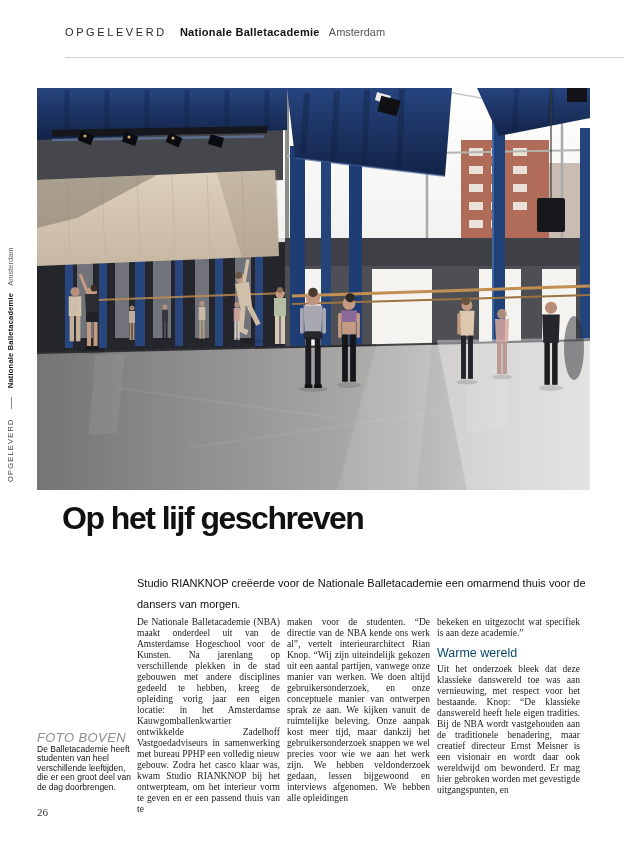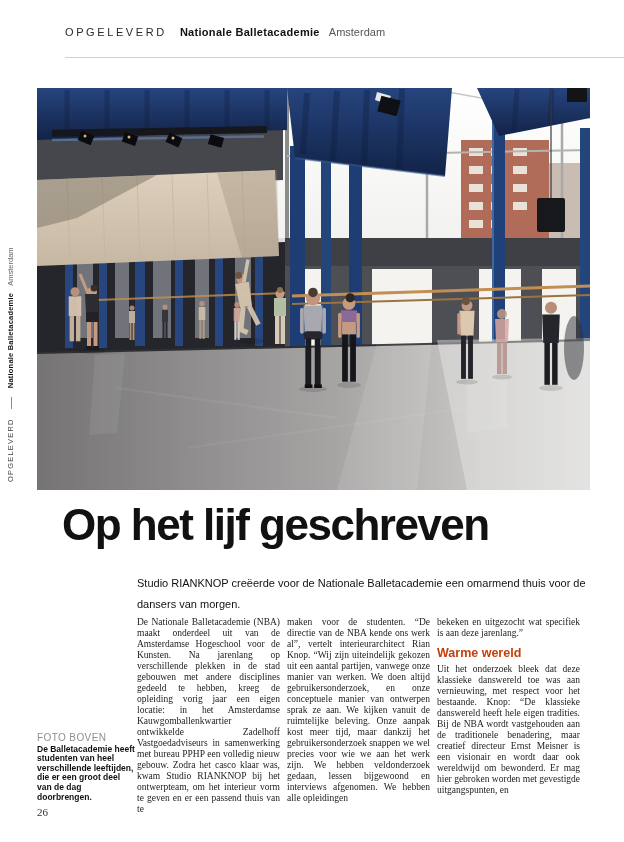--- a/index.html
+++ b/index.html
@@ -19,37 +19,37 @@
 
   
   .spine{position:absolute;left:6px;top:482px;transform:rotate(-90deg);transform-origin:0 0;
          white-space:nowrap;font-size:7.5px;}
   .spine .kicker{letter-spacing:1.2px;color:#444;}
   .spine .vr{display:inline-block;width:12px;height:1px;background:#8a8a8a;vertical-align:middle;margin:0 7px;}
   .spine .project{font-weight:bold;color:#111;letter-spacing:.2px;}
   .spine .loc{margin-left:5px;color:#666;}
 
   
-  .headline{position:absolute;left:62px;top:502px;font-size:44px;line-height:1.05;
+  .headline{position:absolute;left:62px;top:502px;font-size:32px;line-height:1.05;
             font-weight:bold;letter-spacing:-1.5px;color:#111;}
   .intro{position:absolute;left:137px;top:573px;width:450px;font-size:11px;font-weight:normal;
          line-height:1.95;color:#111;}
 
   
   .cols{position:absolute;left:137px;top:617px;width:443px;display:flex;gap:7px;justify-content:center;}
   .col{flex:1;font-family:"Liberation Serif",serif;font-size:9.5px;line-height:11px;
        text-align:justify;color:#222;}
   .col p{margin:0 0 0 0;}
-  .subhead{font-family:"Liberation Sans",sans-serif;font-weight:bold;font-size:12.5px;
-           margin:9px 0 5px 0;color:#c2410c;}
+  .subhead{font-family:"Liberation Sans",sans-serif;font-weight:normal;font-size:12.5px;
+           margin:9px 0 5px 0;color:#0c4a6e;}
 
   
   .caption{position:absolute;left:37px;top:733px;width:99px;font-size:8.5px;line-height:9.6px;}
-  .caption .lbl{color:#8f8f8f;letter-spacing:.4px;margin-bottom:2px;font-size:10px;}
-  .caption .txt{font-weight:bold;color:#111;}
+  .caption .lbl{color:#8f8f8f;letter-spacing:.4px;margin-bottom:2px;font-size:13px;font-style:italic;}
+  .caption .txt{font-weight:normal;color:#111;}
 
   
   .folio{position:absolute;left:37px;top:806px;font-family:"Liberation Serif",serif;
          font-size:11px;color:#333;}
 </style>
 </head>
 <body>
 
 <div class="page">
 
@@ -362,21 +362,21 @@
   <p class="intro" style="margin:0;">Studio RIANKNOP creëerde voor de Nationale Balletacademie een omarmend thuis voor de dansers van morgen.</p>
 
   <div class="cols">
     <div class="col">
       <p>De Nationale Balletacademie (NBA) maakt onderdeel uit van de Amsterdamse Hogeschool voor de Kunsten. Na jarenlang op verschillende plekken in de stad gebouwen met andere disciplines gedeeld te hebben, kreeg de opleiding vorig jaar een eigen locatie: in het Amsterdamse Kauwgomballenkwartier ontwikkelde Zadelhoff Vastgoedadviseurs in samenwerking met bureau PPHP een volledig nieuw gebouw. Zodra het casco klaar was, kwam Studio RIANKNOP bij het ontwerpteam, om het interieur vorm te geven en er een passend thuis van te</p>
     </div>
     <div class="col">
       <p>maken voor de studenten. “De directie van de NBA kende ons werk al”, vertelt interieurarchitect Rian Knop. “Wij zijn uiteindelijk gekozen uit een aantal partijen, vanwege onze manier van werken. We doen altijd gebruikersonderzoek, en onze conceptuele manier van ontwerpen sprak ze aan. We kijken vanuit de ruimtelijke beleving. Onze aanpak kost meer tijd, maar dankzij het gebruikersonderzoek snappen we wel precies voor wie we aan het werk zijn. We hebben veldonderzoek gedaan, lessen bijgewoond en interviews afgenomen. We hebben alle opleidingen</p>
     </div>
     <div class="col">
-      <p>bekeken en uitgezocht wat specifiek is aan deze jarenlang.”</p>
+      <p>bekeken en uitgezocht wat specifiek is aan deze academie.”</p>
       <div class="subhead">Warme wereld</div>
       <p>Uit het onderzoek bleek dat deze klassieke danswereld toe was aan vernieuwing, met respect voor het bestaande. Knop: “De klassieke danswereld heeft hele eigen tradities. Bij de NBA wordt vastgehouden aan de traditionele benadering, maar creatief directeur Ernst Meisner is een visionair en wordt daar ook wereldwijd om bewonderd. Er mag hier gebroken worden met gevestigde uitgangspunten, en</p>
     </div>
   </div>
 
   <div class="caption">
     <div class="lbl">FOTO BOVEN</div>
     <div class="txt">De Balletacademie heeft studenten van heel verschillende leeftijden, die er een groot deel van de dag doorbrengen.</div>
   </div>
 

